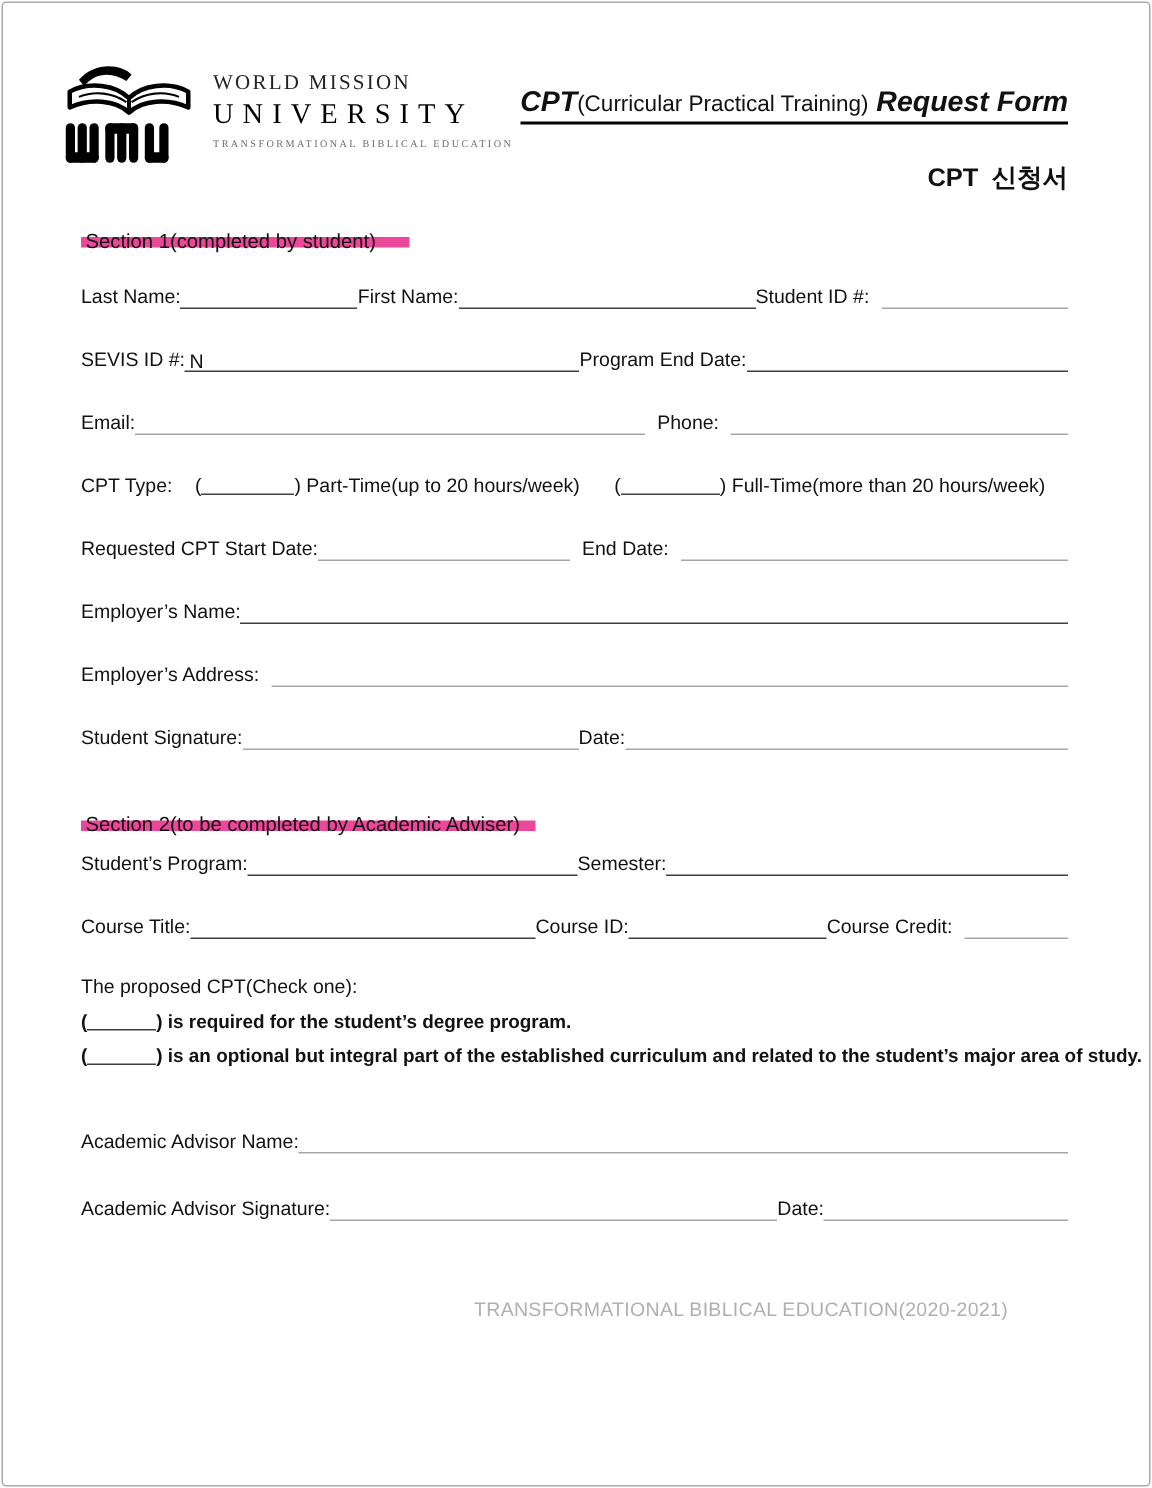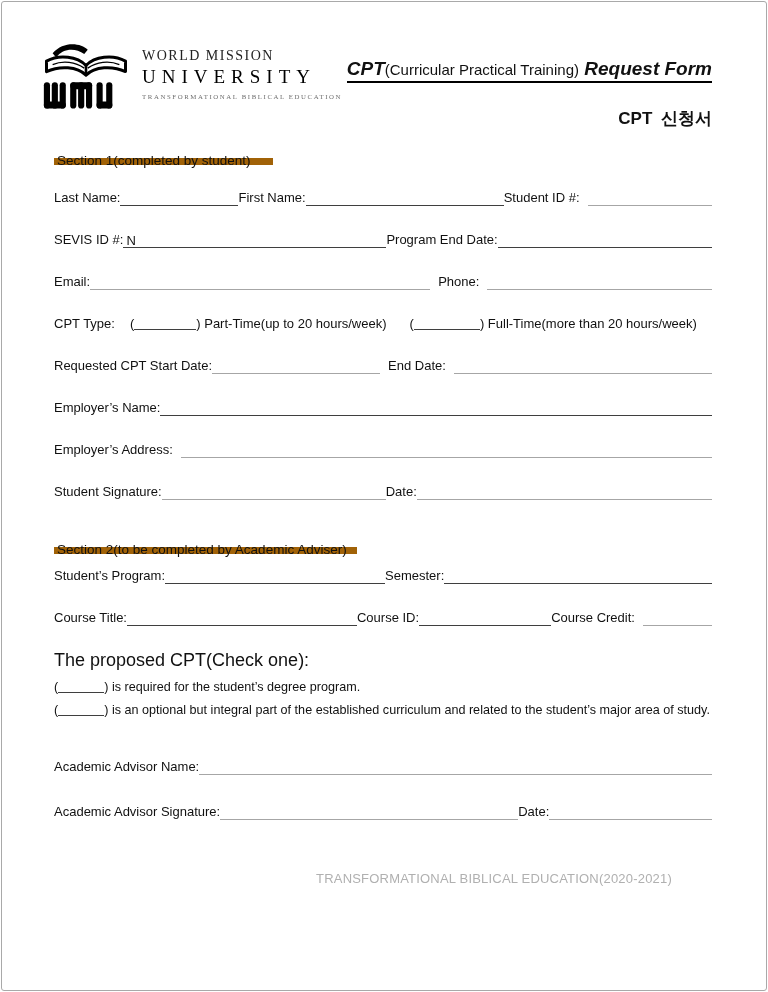--- a/index.html
+++ b/index.html
@@ -31,21 +31,21 @@
 
   .title-block { text-align:right; padding-top:18px; }
   .title-en { display:inline-block; border-bottom:2px solid #000; padding-bottom:1px; white-space:nowrap; }
   .t-big { font-size:19px; font-weight:bold;font-style:italic; }
   .t-small { font-size:15px; }
   .title-ko { font-size:17px; font-weight:bold; margin-top:24px; word-spacing:4px; }
 
   
   .sec-header {
     display:inline-block;
-    background:#a16207;
+    background:#ec4899;
     font-size:13.5px;
     padding:3px 10px 4px 3px;
     white-space:nowrap;
   }
   .sec1-header { margin-top:28px; padding-right:22px; }
   .sec2-header { margin-top:47px; }
   .sec-wrap { line-height:0; }
 
   
   .row { display:flex; align-items:flex-end; font-size:13px; }
@@ -62,22 +62,22 @@
     border-bottom:1px solid #3f3f3f;
     margin-bottom:-2px;
   }
   .blank.w62 { width:62px; }
   .blank.w66 { width:66px; }
   .blank.w46 { width:46px; }
 
   .row-1   { margin-top:25px; }
   .pitch   { margin-top:26px; }
   .row-s21 { margin-top:14px; }
-  .row-proposed { margin-top:24px; font-size:18px; }
-  .row-opt { margin-top:9px; font-size:12.6px; white-space:nowrap; }
+  .row-proposed { margin-top:24px; font-size:13px; }
+  .row-opt { margin-top:9px; font-size:12.6px; white-space:nowrap;font-weight:bold; }
   .row-advname { margin-top:42px; }
   .row-advsig  { margin-top:29px; }
 
   .cpt-type-row .seg { white-space:nowrap; }
   .cpt-gap1 { margin-left:15px; }
   .cpt-gap2 { margin-left:23px; }
 
   
   .w118 { width:118px; } .w198 { width:198px; } .w263 { width:263px; }
   .w340 { width:340px; } .w168 { width:168px; } .w224 { width:224px; }

